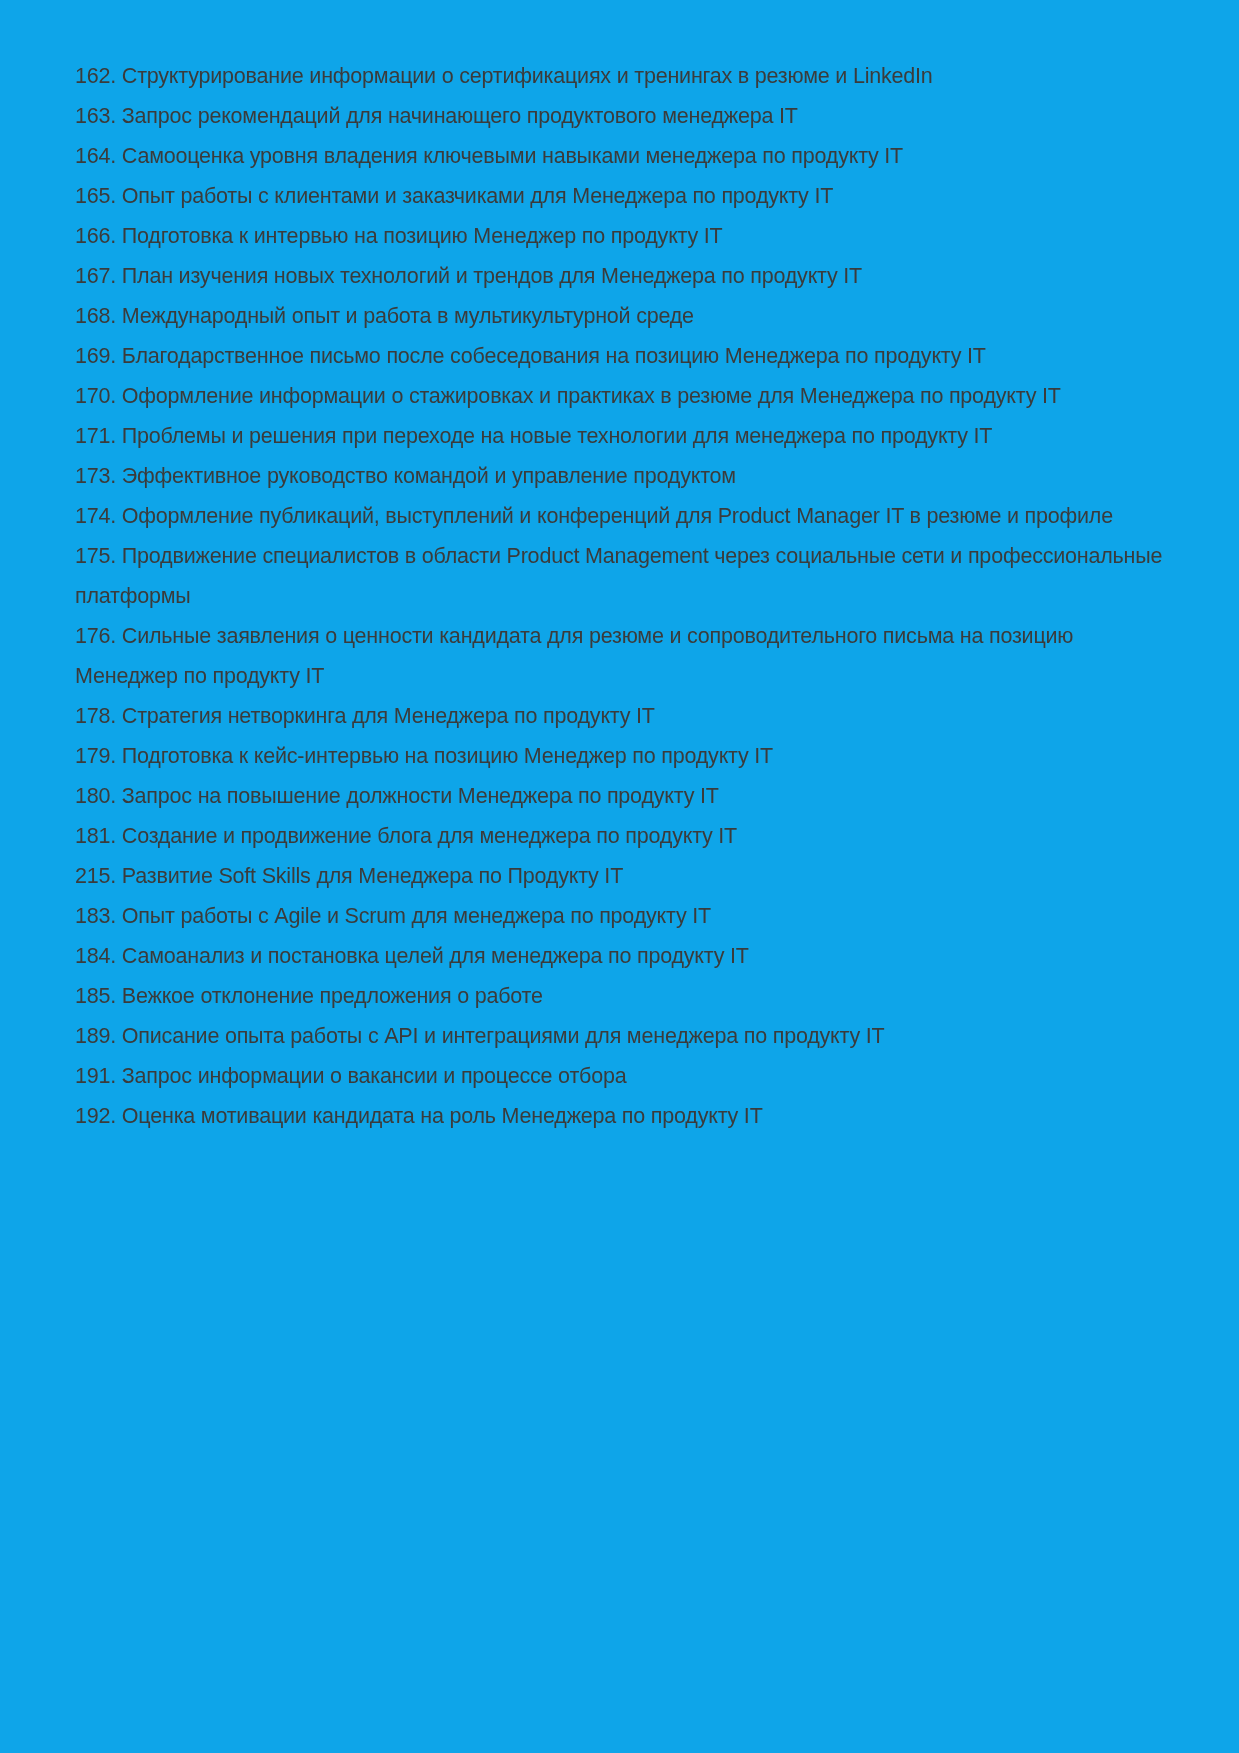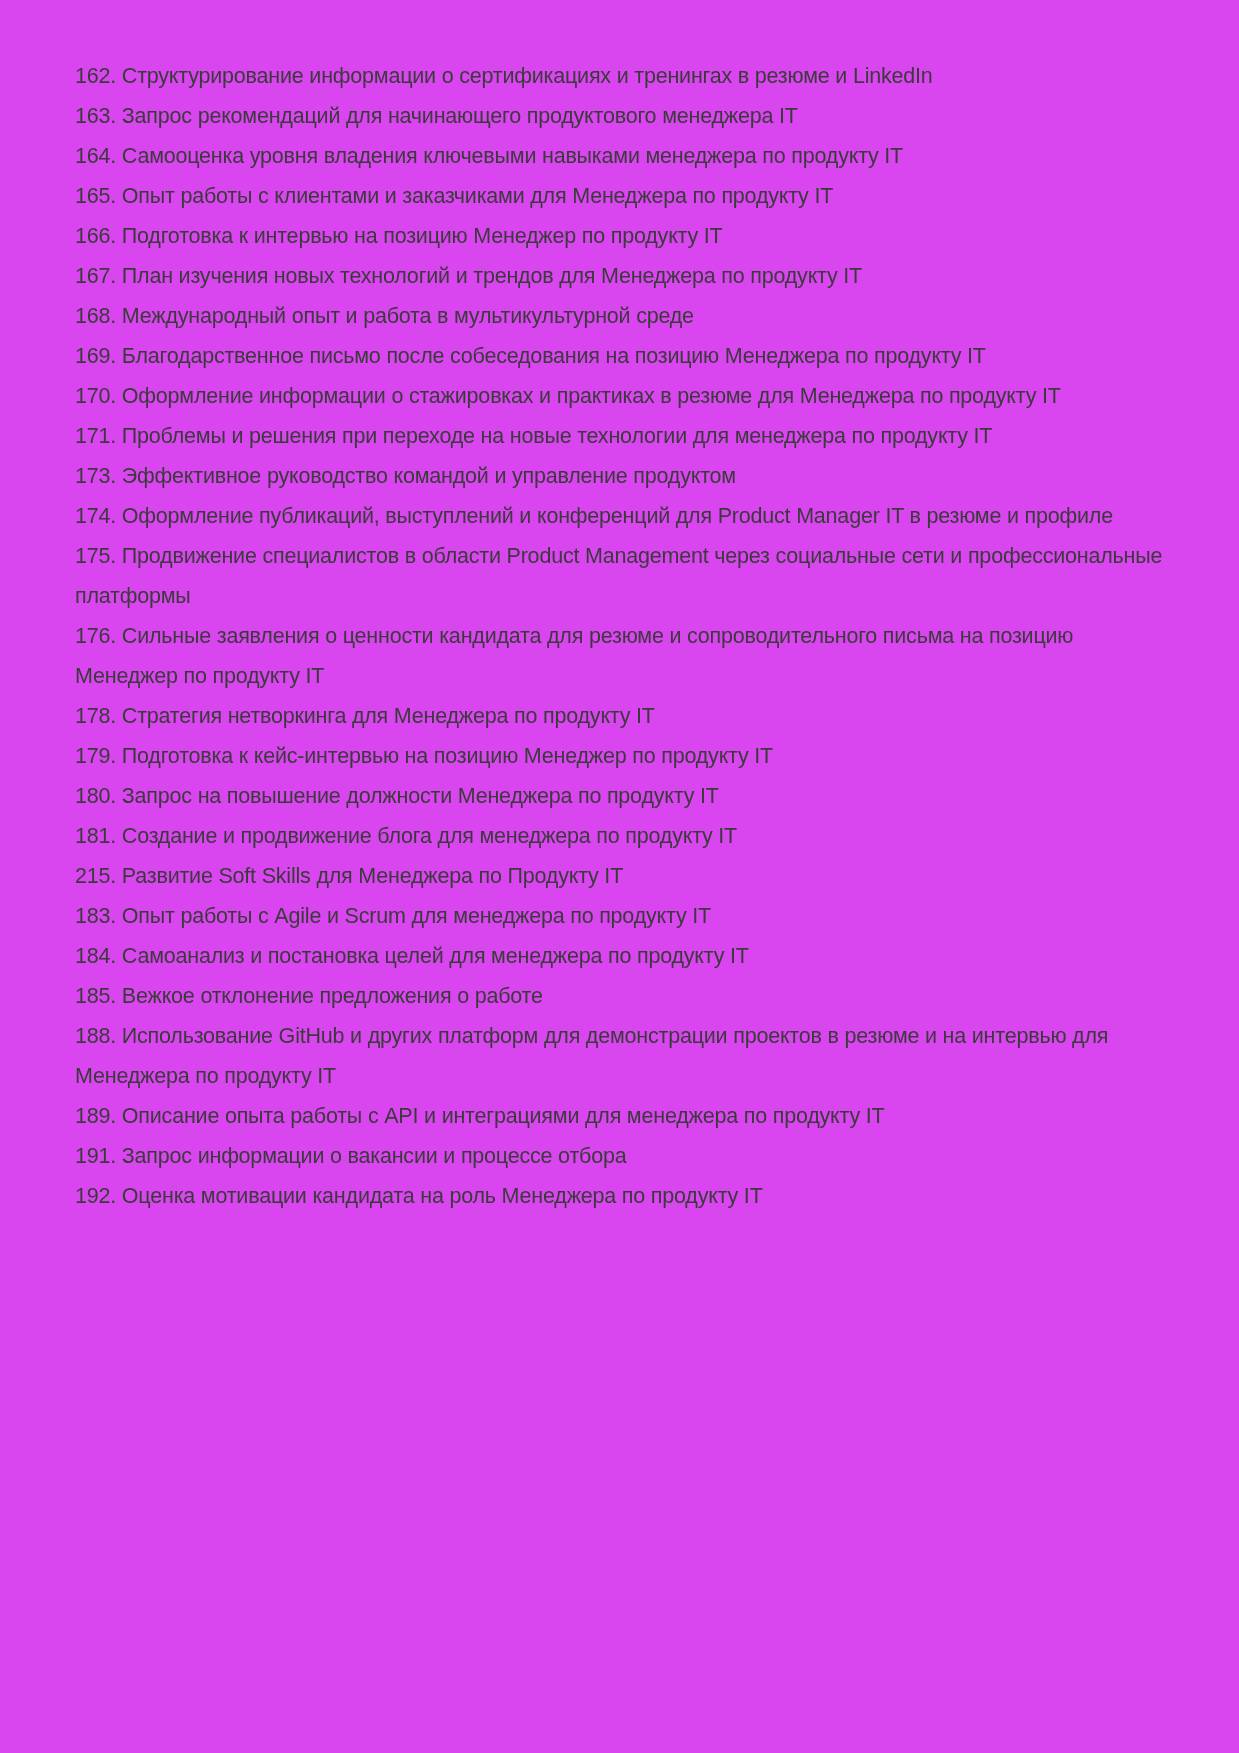--- a/index.html
+++ b/index.html
@@ -5,21 +5,21 @@
   html, body {
     margin: 0;
     padding: 0;
     background: #ffffff;
   }
   .page {
     position: relative;
     box-sizing: border-box;
     width: 1239px;
     height: 1753px;
-    background: #d946ef;
+    background: #0ea5e9;
     padding: 56px 70px 0 75px;
     overflow: hidden;
   }
   .numbered-list {
     font-family: "Liberation Sans", "DejaVu Sans", sans-serif;
     font-size: 21.5px;
     line-height: 40px;
     letter-spacing: -0.2px;
     color: #3b3b3b;
     text-align: left;
@@ -50,18 +50,17 @@
       <p class="item">175. Продвижение специалистов в области Product Management через социальные сети и профессиональные платформы</p>
       <p class="item">176. Сильные заявления о ценности кандидата для резюме и сопроводительного письма на позицию Менеджер по продукту IT</p>
       <p class="item">178. Стратегия нетворкинга для Менеджера по продукту IT</p>
       <p class="item">179. Подготовка к кейс-интервью на позицию Менеджер по продукту IT</p>
       <p class="item">180. Запрос на повышение должности Менеджера по продукту IT</p>
       <p class="item">181. Создание и продвижение блога для менеджера по продукту IT</p>
       <p class="item">215. Развитие Soft Skills для Менеджера по Продукту IT</p>
       <p class="item">183. Опыт работы с Agile и Scrum для менеджера по продукту IT</p>
       <p class="item">184. Самоанализ и постановка целей для менеджера по продукту IT</p>
       <p class="item">185. Вежкое отклонение предложения о работе</p>
-      <p class="item">188. Использование GitHub и других платформ для демонстрации проектов в резюме и на интервью для Менеджера по продукту IT</p>
       <p class="item">189. Описание опыта работы с API и интеграциями для менеджера по продукту IT</p>
       <p class="item">191. Запрос информации о вакансии и процессе отбора</p>
       <p class="item">192. Оценка мотивации кандидата на роль Менеджера по продукту IT</p>
     </div>
 </main>
 
 </body></html>

